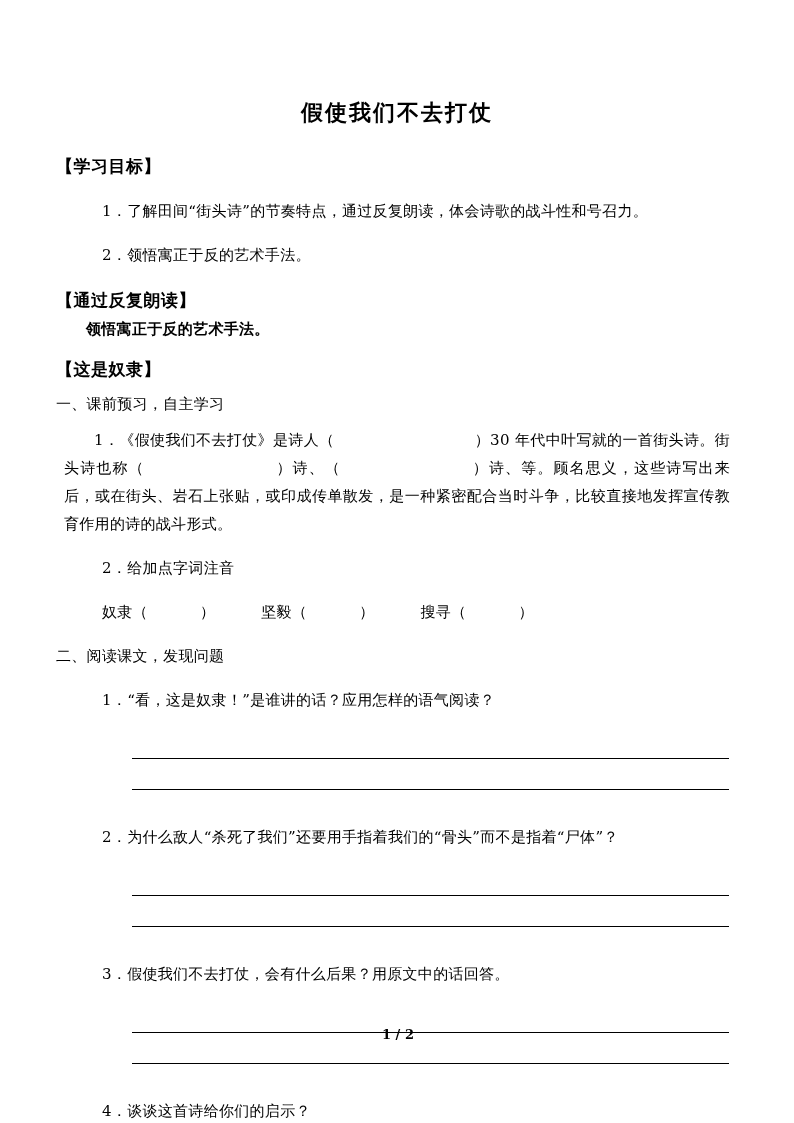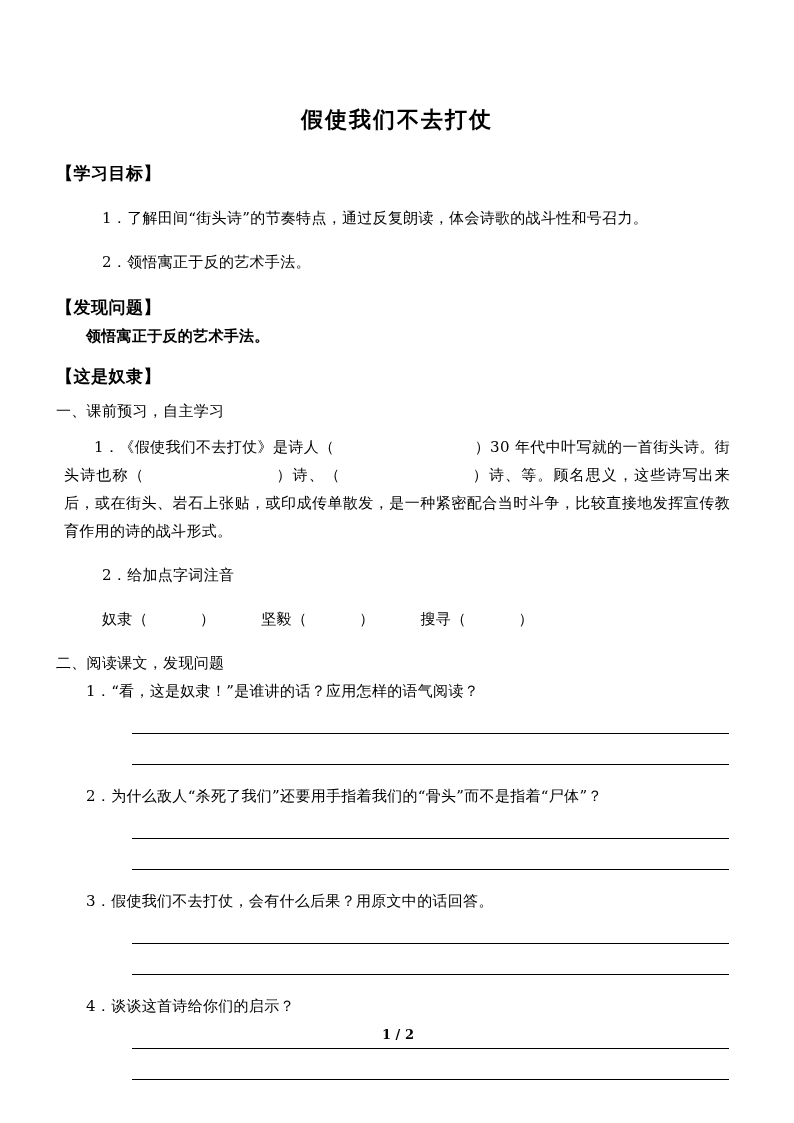--- a/index.html
+++ b/index.html
@@ -14,21 +14,21 @@
     font-family: "DejaVu Serif", "Liberation Serif", serif;
     color: #000000;
     position: relative;
     overflow: hidden;
   }
   .page {
     position: relative;
     width: 794px;
     height: 1123px;
     box-sizing: border-box;
-    padding: 7px 56px;
+    padding: 0 56px;
   }
 
   
   .doc-title {
     text-align: center;
     font-size: 22px;
     font-weight: bold;
     letter-spacing: 2px;
     margin: 0;
     padding-top: 97px;
@@ -83,21 +83,21 @@
   
   .blank-wide   { display: inline-block; width: 130px; }
   .blank-med    { display: inline-block; width: 120px; }
   .blank-small  { display: inline-block; width: 52px; }
   .spacer-lg    { display: inline-block; width: 46px; }
 
   
   .question {
     font-size: 15px;
     line-height: 28px;
-    margin: 0;
+    margin: 16px;
     padding-left: 30px;
     letter-spacing: 0.3px;
   }
   .answer-lines {
     margin: 0;
     padding: 0;
     padding-left: 76px;
   }
   .rule {
     height: 0;
@@ -126,21 +126,21 @@
 <body>
 
 <div class="page">
 
   <h1 class="doc-title">假使我们不去打仗</h1>
 
   <div class="bracket-heading h-goal">【学习目标】</div>
   <div class="list-item">1．了解田间“街头诗”的节奏特点，通过反复朗读，体会诗歌的战斗性和号召力。</div>
   <div class="list-item">2．领悟寓正于反的艺术手法。</div>
 
-  <div class="bracket-heading h-keypoint">【发现问题】</div>
+  <div class="bracket-heading h-keypoint">【通过反复朗读】</div>
   <div class="body-line indent2">领悟寓正于反的艺术手法。</div>
 
   <div class="bracket-heading h-process">【这是奴隶】</div>
 
   <div class="gap-sm"></div>
 
   <div class="section-label">一、课前预习，自主学习</div>
 
   <div class="indent-block">
     <span>1．《假使我们不去打仗》是诗人（</span>

